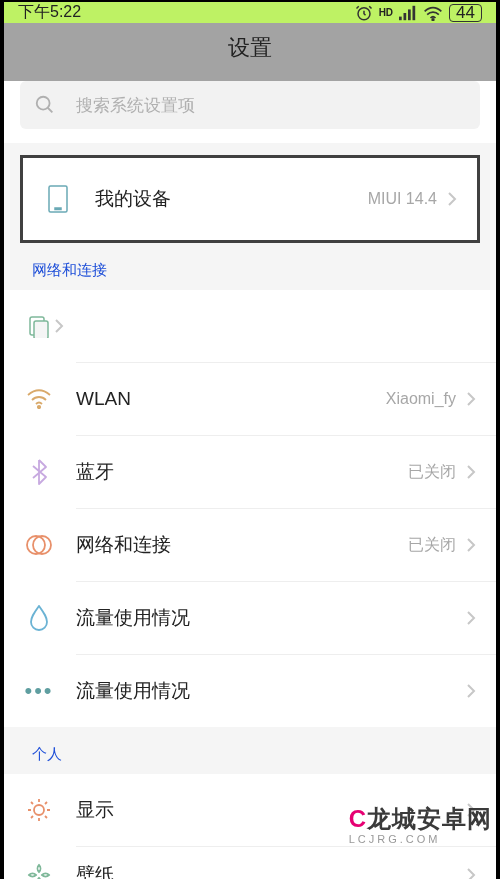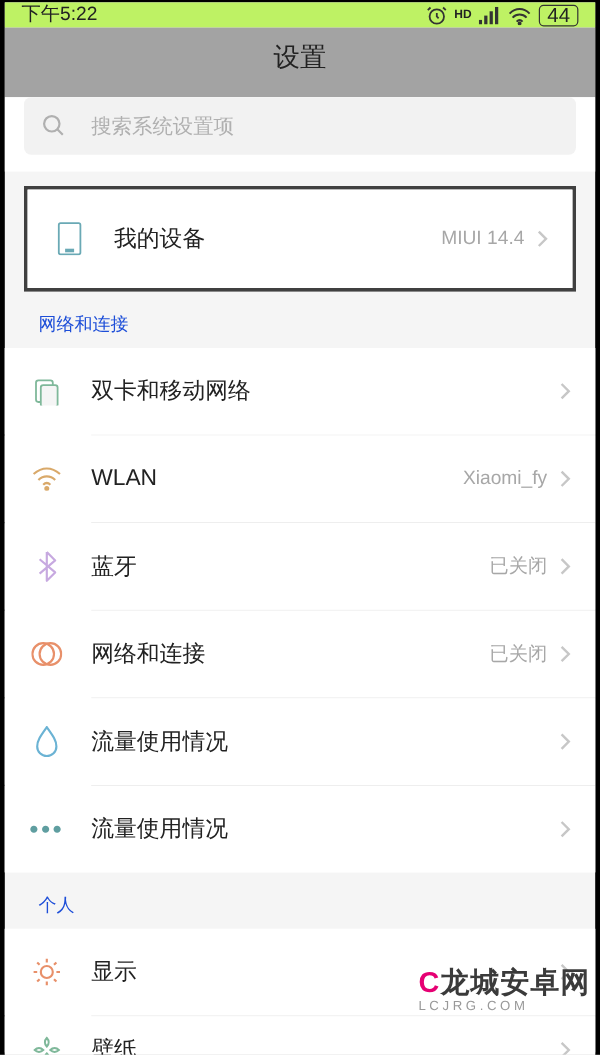--- a/index.html
+++ b/index.html
@@ -90,21 +90,20 @@
   <div class="section-hd">网络和连接</div>
 
   <div class="card">
     <div class="row">
       <span class="row-ico">
         <svg width="24" height="24" viewBox="0 0 24 24" fill="none" stroke="#7fb89a" stroke-width="1.5">
             <rect x="3" y="3" width="14" height="18" rx="2"></rect>
             <rect x="7" y="7" width="14" height="18" rx="2" fill="#f5f5f5"></rect>
           </svg>
       </span>
-      <span class="row-label">双卡和移动网络</span>
       <svg class="chev" width="10" height="16" viewBox="0 0 10 16" fill="none" stroke="#c7c7c7" stroke-width="2">
           <path d="m2 2 6 6-6 6"></path>
         </svg>
     </div>
     <div class="sep"></div>
     <div class="row">
       <span class="row-ico">
         <svg width="26" height="20" viewBox="0 0 26 20" fill="none" stroke="#d9a96a" stroke-width="1.8">
             <path d="M2 6c7-6 15-6 22 0M6 11c4-4 10-4 14 0M10 15c2-2 4-2 6 0"></path>
             <circle cx="13" cy="18" r="1.2" fill="#d9a96a"></circle>

